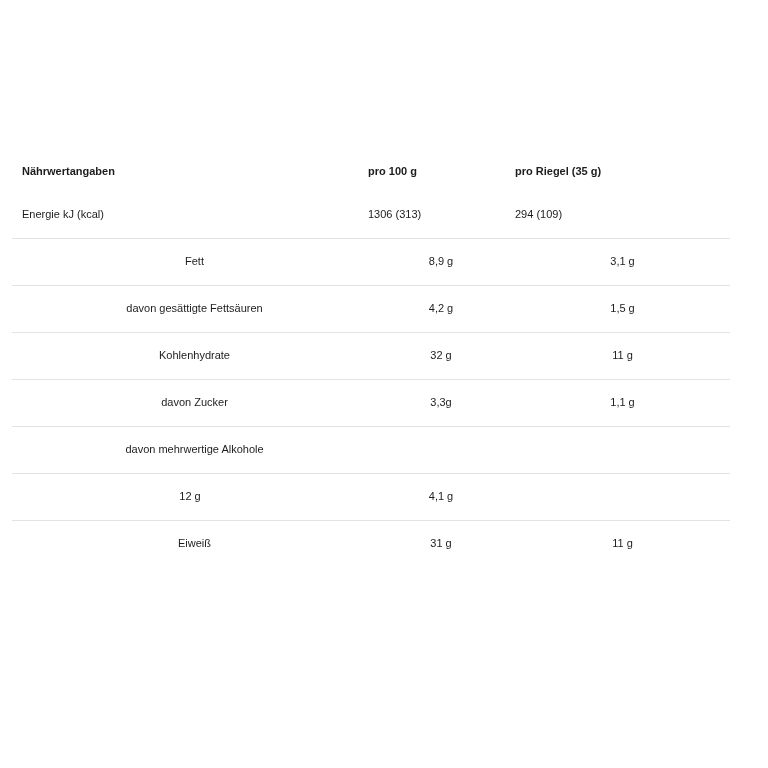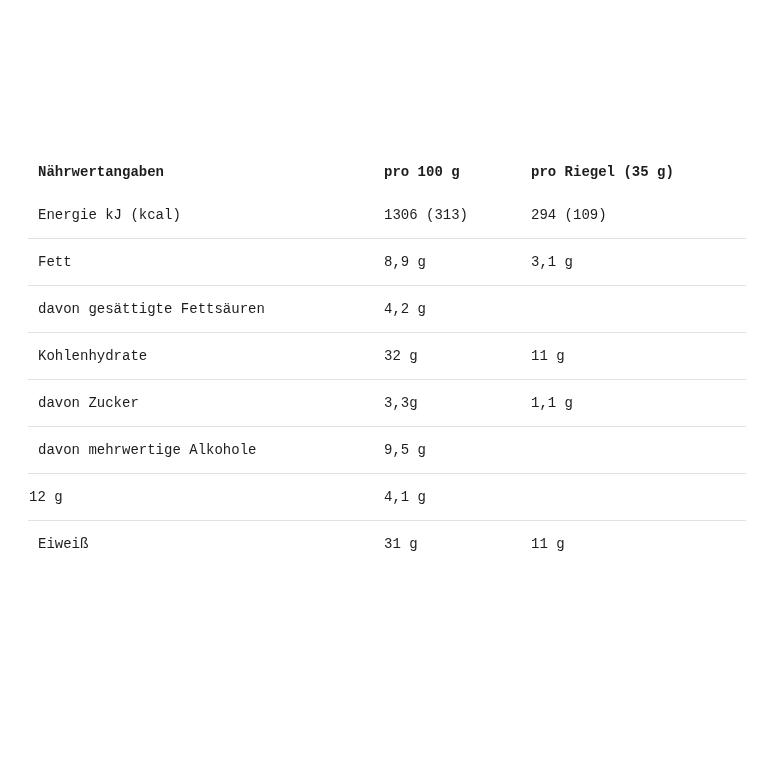--- a/index.html
+++ b/index.html
@@ -10,36 +10,36 @@
   .canvas {
     position: relative;
     width: 768px;
     height: 768px;
     overflow: hidden;
     background: #ffffff;
     font-family: "Liberation Sans", sans-serif;
   }
   .nutrition-table {
     position: absolute;
-    left: 28px;
+    left: 12px;
     top: 152px;
     width: 718px;
     color: var(--text-color, #1d1d1d);
-    font-size: 14px;
+    font-size: 11px;
     line-height: 1.2;
-    font-family: Liberation Mono, monospace;
   }
   .t-row {
     display: grid;
     grid-template-columns: 355px 147px 216px;
     align-items: center;
     height: 46px;
   }
   .t-row + .t-row {
     border-top: 1px solid var(--divider-color, #e2e2e2);
+    text-align: center;
   }
   .t-row.header {
     height: 40px;
     font-weight: 700;
   }
   .cell { 
     white-space: nowrap;
     overflow: hidden;
   }
   .c1 { padding-left: 10px; }
@@ -65,37 +65,37 @@
 
   <div class="t-row">
     <div class="cell c1">Fett</div>
     <div class="cell c2">8,9 g</div>
     <div class="cell c3">3,1 g</div>
   </div>
 
   <div class="t-row">
     <div class="cell c1">davon gesättigte Fettsäuren</div>
     <div class="cell c2">4,2 g</div>
+    <div class="cell c3">1,5 g</div>
   </div>
 
   <div class="t-row">
     <div class="cell c1">Kohlenhydrate</div>
     <div class="cell c2">32 g</div>
     <div class="cell c3">11 g</div>
   </div>
 
   <div class="t-row">
     <div class="cell c1">davon Zucker</div>
     <div class="cell c2">3,3g</div>
     <div class="cell c3">1,1 g</div>
   </div>
 
   <div class="t-row">
     <div class="cell c1">davon mehrwertige Alkohole</div>
-    <div class="cell c3">9,5 g</div>
   </div>
 
   <div class="t-row">
     <div class="cell c2">12 g</div>
     <div class="cell c3">4,1 g</div>
   </div>
 
   <div class="t-row">
     <div class="cell c1">Eiweiß</div>
     <div class="cell c2">31 g</div>

